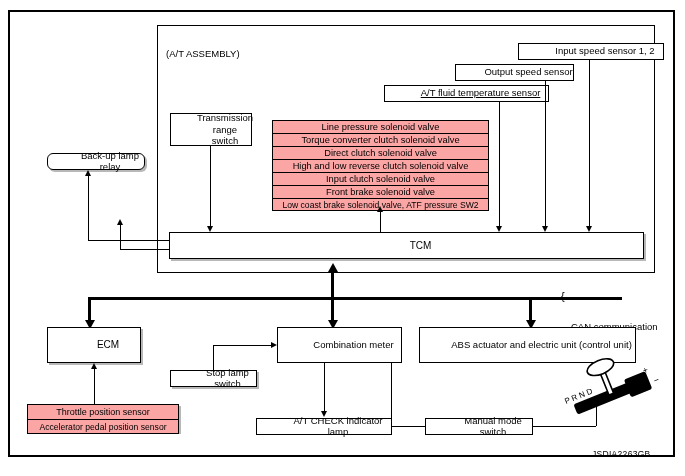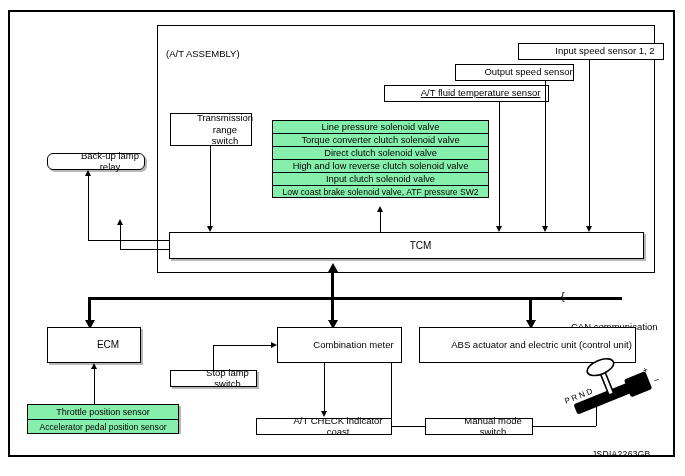--- a/index.html
+++ b/index.html
@@ -7,21 +7,21 @@
   #canvas{position:relative;width:685px;height:476px;background:#ffffff;overflow:hidden;}
   .frame{position:absolute;left:8px;top:10px;width:667px;height:447px;border:2px solid #000;box-sizing:border-box;}
   .assembly{position:absolute;border:1px solid #000;box-sizing:border-box;}
   .assembly-label{position:absolute;font-size:9.5px;color:#000;white-space:nowrap;margin-top:12px;}
   .box{position:absolute;border:1px solid #000;background:#fff;box-sizing:border-box;
        display:flex;align-items:center;justify-content:center;text-align:center;
        font-size:9.5px;color:#000;line-height:1.15;padding-left:28px;}
   .box.shadow{box-shadow:2px 2px 0 #b8b8b8;}
   .box.two-line{line-height:1.25;}
   .stack{position:absolute;box-sizing:border-box;}
-  .stack .row{border:1px solid #000;border-bottom:none;background:#86efac;
+  .stack .row{border:1px solid #000;border-bottom:none;background:#fca5a5;
        display:flex;align-items:center;justify-content:center;text-align:center;
        font-size:9.3px;color:#000;box-sizing:border-box;}
   .stack .row:last-child{border-bottom:1px solid #000;}
   .ln{position:absolute;background:#000;}
   .lnv{width:1px;}
   .lnh{height:1px;}
   .bus{position:absolute;background:#000;}
   .busv{width:3px;}
   .bush{height:3px;}
   .arw{position:absolute;width:0;height:0;}
@@ -64,20 +64,21 @@
   </div>
   <div class="ln lnv" style="left:210px;top:146px;height:82px;"></div>
   <div class="arw arw-d" style="left:206.5px;top:226px;"></div>
 
   <div class="stack" style="left:272px;top:120px;width:217px;">
     <div class="row" style="height:13px;">Line pressure solenoid valve</div>
     <div class="row" style="height:13px;">Torque converter clutch solenoid valve</div>
     <div class="row" style="height:13px;">Direct clutch solenoid valve</div>
     <div class="row" style="height:13px;">High and low reverse clutch solenoid valve</div>
     <div class="row" style="height:13px;">Input clutch solenoid valve</div>
+    <div class="row" style="height:13px;">Front brake solenoid valve</div>
     <div class="row" style="height:13px;font-size:8.6px;">Low coast brake solenoid valve, ATF pressure SW2</div>
   </div>
   <div class="ln lnv" style="left:380px;top:212px;height:20px;"></div>
   <div class="arw arw-u" style="left:376.5px;top:206px;"></div>
 
   <div class="box shadow" style="left:169px;top:232px;width:475px;height:27px;font-size:10px;">TCM</div>
 
   <div class="ln lnh" style="left:88px;top:240px;width:81px;"></div>
   <div class="ln lnh" style="left:120px;top:249px;width:49px;"></div>
 
@@ -115,21 +116,21 @@
   <div class="ln lnh" style="left:213px;top:345px;width:58px;"></div>
   <div class="arw arw-r" style="left:271px;top:341.5px;"></div>
 
   <div class="stack" style="left:27px;top:404px;width:152px;">
     <div class="row shadow" style="height:15px;font-size:9px;box-shadow:2px 2px 0 #b8b8b8;">Throttle position sensor</div>
     <div class="row shadow" style="height:15px;font-size:8.6px;box-shadow:2px 0 0 #b8b8b8;">Accelerator pedal position sensor</div>
   </div>
   <div class="ln lnv" style="left:94px;top:369px;height:35px;"></div>
   <div class="arw arw-u" style="left:90.5px;top:363px;"></div>
 
-  <div class="box" style="left:256px;top:418px;width:136px;height:17px;">A/T CHECK indicator coast</div>
+  <div class="box" style="left:256px;top:418px;width:136px;height:17px;">A/T CHECK indicator lamp</div>
   <div class="ln lnv" style="left:324px;top:363px;height:49px;"></div>
   <div class="arw arw-d" style="left:320.5px;top:411px;"></div>
 
   <div class="box" style="left:425px;top:418px;width:108px;height:17px;">Manual mode switch</div>
   <div class="ln lnv" style="left:391px;top:363px;height:64px;"></div>
   <div class="ln lnh" style="left:391px;top:426px;width:34px;"></div>
   <div class="ln lnh" style="left:533px;top:426px;width:63px;"></div>
   <div class="ln lnv" style="left:596px;top:400px;height:26px;"></div>
 
   <svg class="lever" style="left:556px;top:358px;" width="110" height="62" viewBox="0 0 110 62">

